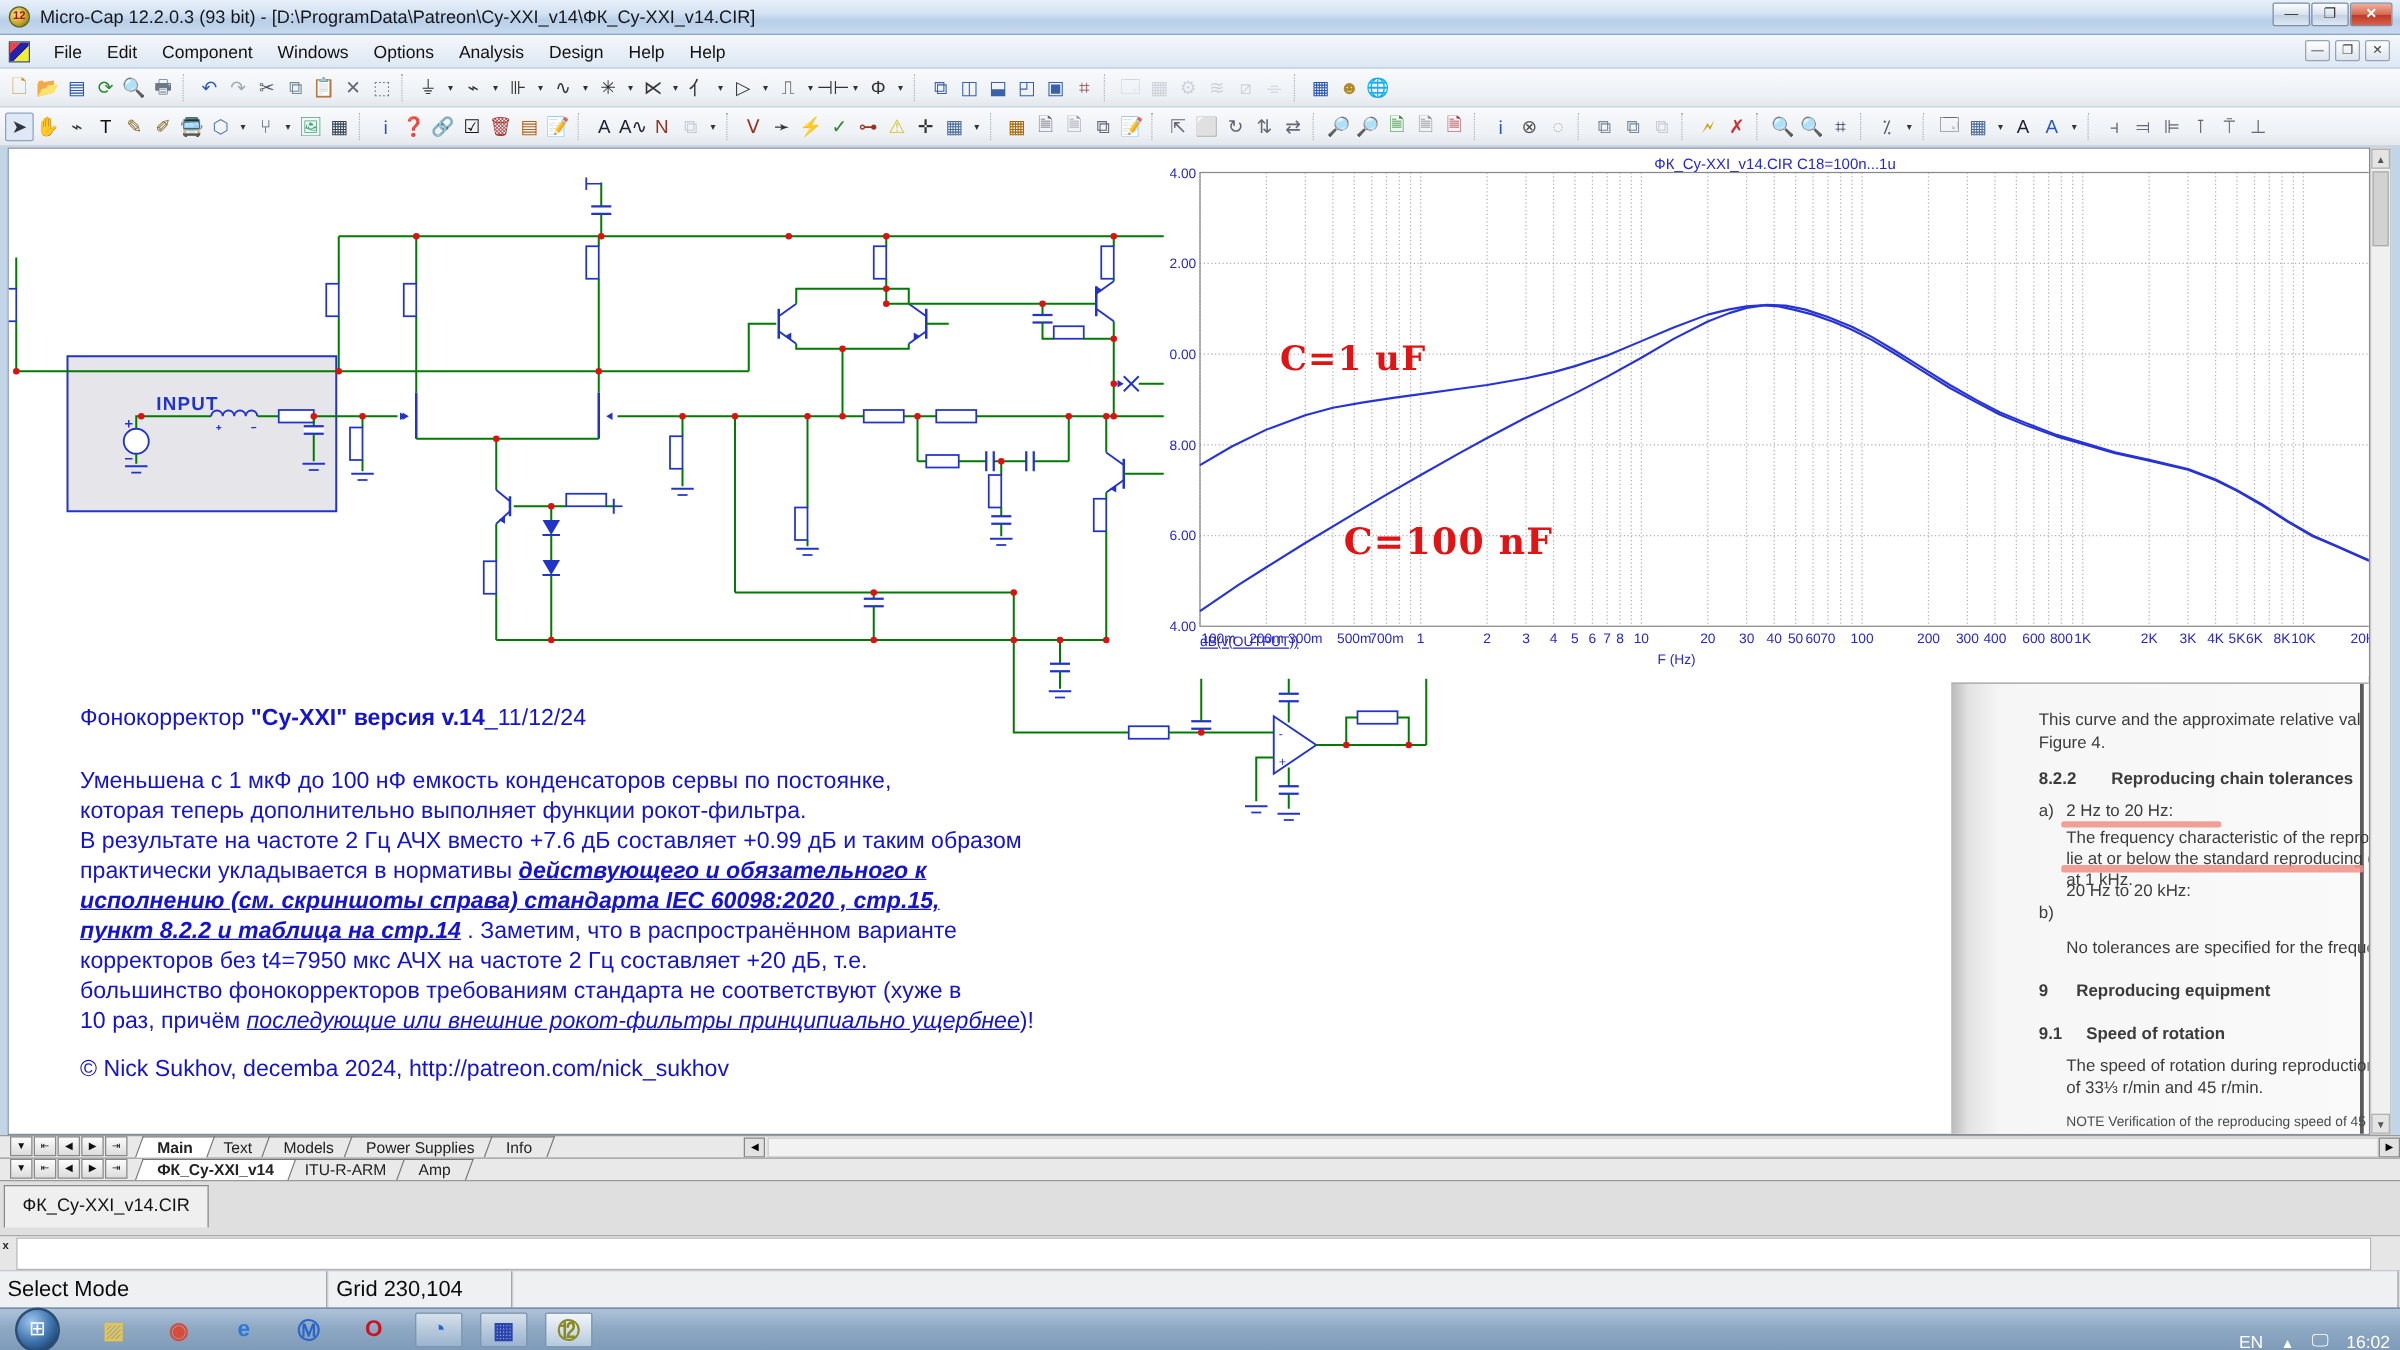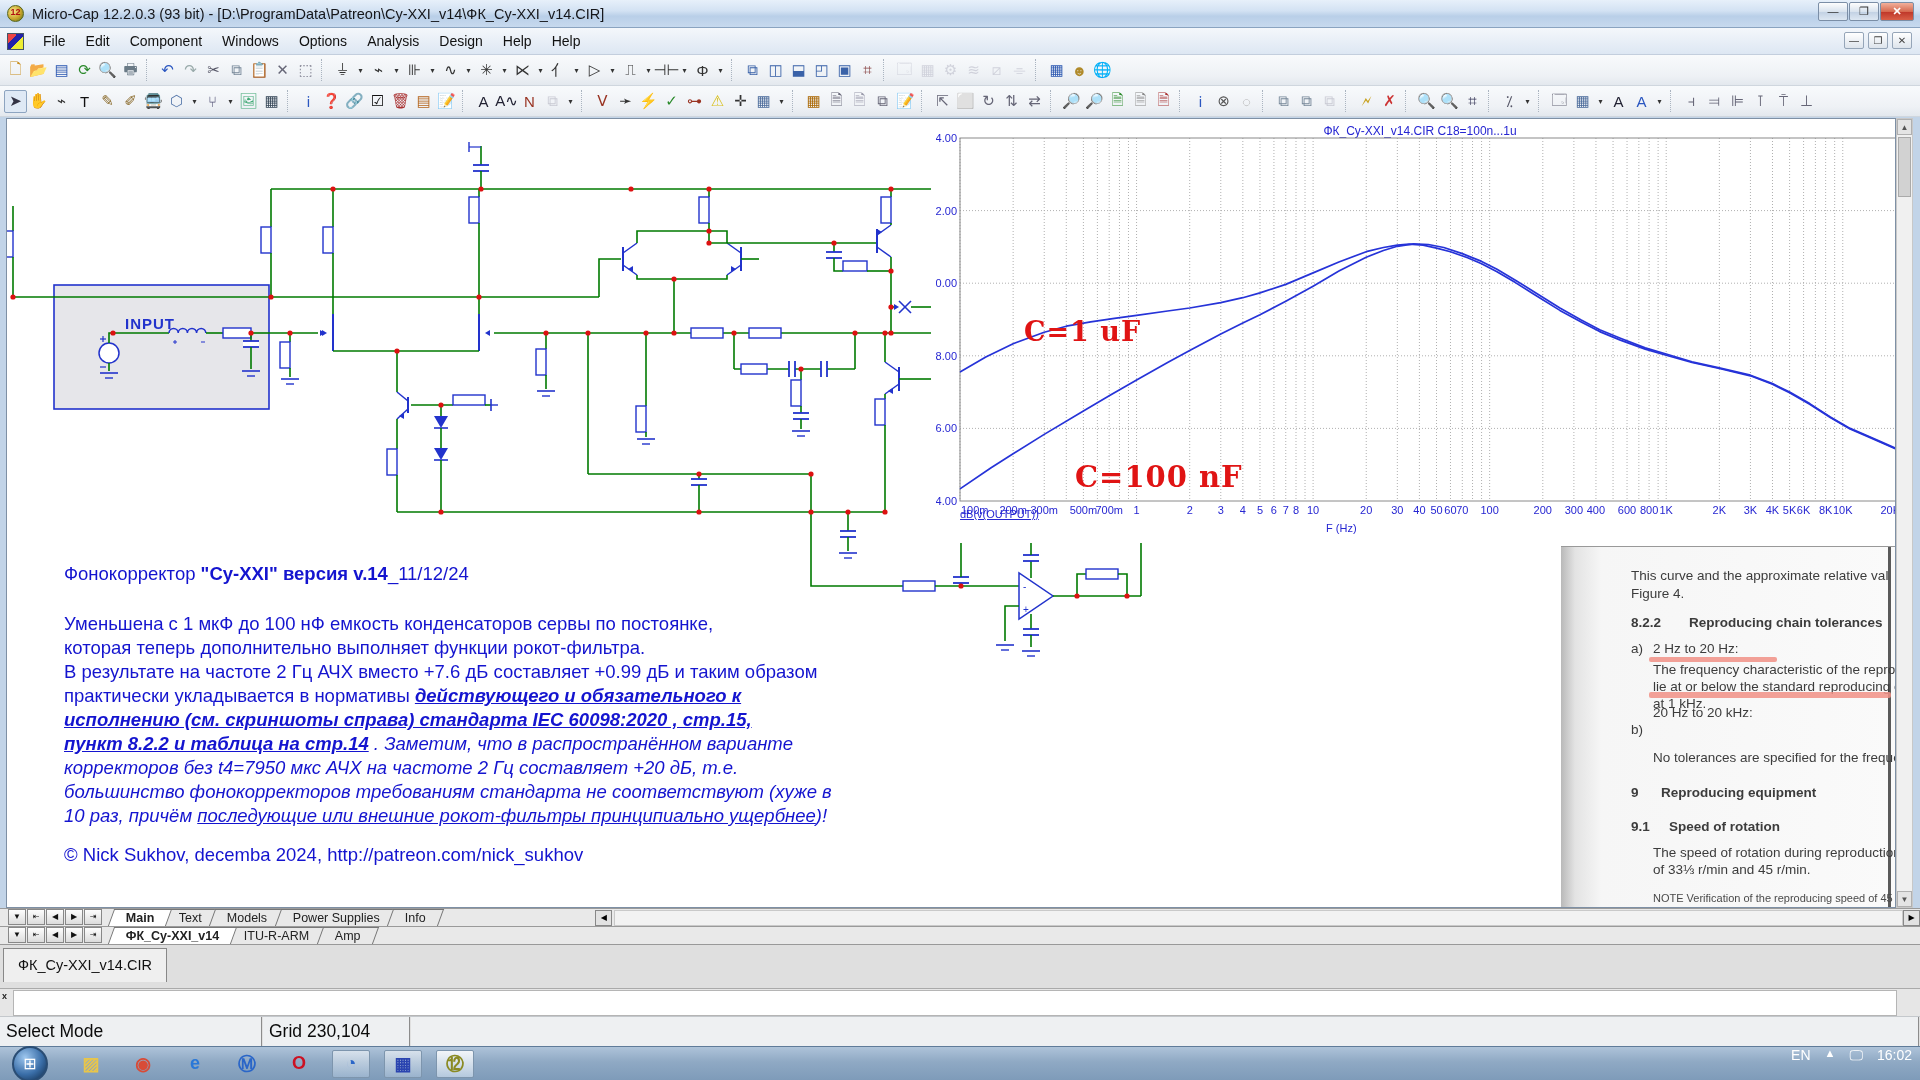--- a/index.html
+++ b/index.html
@@ -27,38 +27,38 @@
   .tbtn.pressed { border:1px solid #8da4c0; background:#dfe9f5; border-radius:2px; }
   .tbsep { width:7px; height:22px; border-left:1px dotted #aab4c0; margin:0 3px 0 4px; flex:none; }
   
   .canvas { position:absolute; left:6px; top:118px; width:1890px; height:790px; background:#fff; border:1px solid #7e90a5; overflow:hidden; }
   .world { position:absolute; left:-6px; top:-118px; width:1920px; height:1080px; }
   .schematic-svg { position:absolute; left:0; top:0; }
   .input-label { position:absolute; left:124px; top:314px; font-size:15px; font-weight:bold; color:#2233cc; letter-spacing:1px; }
   
   .plotbox { position:absolute; left:935px; top:119px; width:968px; height:421px; background:#fff; }
   .plot-title { position:absolute; left:0; top:4px; width:100%; text-align:center; font-size:12px; color:#2626d2; }
-  .plot-annot { position:absolute; font-family:"DejaVu Serif",serif; font-weight:bold; color:#e01414; letter-spacing:1px;margin-top:44px; }
+  .plot-annot { position:absolute; font-family:"DejaVu Serif",serif; font-weight:bold; color:#e01414; letter-spacing:1px; }
   .a1 { left:88px; top:152px; font-size:27px; }
   .a2 { left:139px; top:296px; font-size:29px; }
   .trace-label { position:absolute; left:24px; top:388px; font-size:11px; color:#2626d2; text-decoration:underline; }
   .xaxis-label { position:absolute; left:390px; top:402px; font-size:11px; color:#2626d2; }
   
   .docbox { position:absolute; left:1560px; top:545px; width:334px; height:363px; background:linear-gradient(90deg,#b9b9b9 0px,#e3e3e3 14px,#f6f6f6 40px,#fafafa); overflow:hidden; border-top:1px solid #999; }
   .docline { position:absolute; white-space:nowrap; color:#3c3c3c; font-size:13.5px; }
   .docline.b { font-weight:bold; }
   .docline.small { font-size:11px; color:#4a4a4a; }
   .redline { position:absolute; background:#f19086; border-radius:2px; opacity:.85; }
   .doc-edge { position:absolute; right:4px; top:0; width:3px; height:100%; background:#5a5a5a; }
   
   .runotes { position:absolute; left:63px; top:561px; color:#1414cf; font-size:18.5px; white-space:nowrap; }
   .ruline { height:24px; line-height:24px; }
   .ruline.gap1 { height:26px; } .ruline.gap2 { height:15px; }
   .ruline .b { font-weight:bold; }
-  .ruline .i { font-style:italic; }
+  .ruline .i { }
   .ruline .biu { font-weight:bold; font-style:italic; text-decoration:underline; }
   .ruline .iu { font-style:italic; text-decoration:underline; }
   
   .vscroll { position:absolute; left:1896px; top:118px; width:17px; height:790px; background:#f0f0f0; border:1px solid #c8c8c8; }
   .varrow { position:absolute; left:0; width:15px; height:16px; background:#e4e4e4; border:1px solid #b0b0b0; font-size:8px; text-align:center; line-height:15px; color:#555; }
   .vthumb { position:absolute; left:1px; top:18px; width:13px; height:60px; background:#d2d2d2; border:1px solid #aaa; }
   
   .tabrow { position:absolute; left:0; width:1920px; height:18px; background:#e9e9e9; border-top:1px solid #9a9a9a; display:flex; align-items:flex-end; }
   .tr1 { top:908px; } .tr2 { top:926px; }
   .navbtn { width:18px; height:16px; margin:0 1px 1px 0; border:1px solid #888; background:linear-gradient(#fdfdfd,#dcdcdc); font-size:8px; text-align:center; line-height:14px; color:#111; flex:none; }
@@ -82,21 +82,21 @@
   .statuscell { border-right:2px groove #e0e0e0; font-size:17.5px; color:#0a0a0a; padding:4px 8px 0 6px; white-space:nowrap; }
   .sc1 { width:263px; } .sc2 { width:1347px; } .sc3 { width:148px; } .sc4 { flex:1; }
   
   .taskbar { position:absolute; left:0; top:1046px; width:1920px; height:34px; background:linear-gradient(#aec3d9,#8fa9c4 45%,#7e9bb9); border-top:1px solid #5f7b99; display:flex; align-items:center; }
   .orb { width:36px; height:36px; border-radius:50%; margin-left:12px; background:radial-gradient(circle at 35% 30%,#9ec7ef,#3a6ea8 55%,#1c3f66 85%); border:2px solid #2a4d74; position:relative; flex:none; }
   .orb span { position:absolute; inset:0; text-align:center; line-height:32px; font-size:16px; color:#fff; }
   .taskicons { display:flex; margin-left:24px; gap:14px; align-items:center; }
   .ticon { width:38px; height:28px; display:flex; align-items:center; justify-content:center; font-size:18px; font-weight:bold; flex:none; }
   .ticon.active { border:1px solid #7d95ad; border-radius:2px; background:linear-gradient(rgba(255,255,255,.55),rgba(200,220,240,.35)); }
   .ticon.lit { background:linear-gradient(rgba(255,255,255,.85),rgba(215,230,245,.6)); }
-  .tray { position:absolute; right:8px; top:0; height:34px; display:flex; align-items:flex-start; gap:14px; color:#fff; font-size:14px; }
+  .tray { position:absolute; right:8px; top:0; height:34px; display:flex; align-items:flex-end; gap:14px; color:#fff; font-size:14px; }
   .tray .small { font-size:11px; }
   .redline, .docline, .plot-annot, .trace-label { pointer-events:none; }
 </style>
 </head>
 <body>
 
 <div id="app">
 
   <div class="titlebar">
     <div class="mc-icon">

